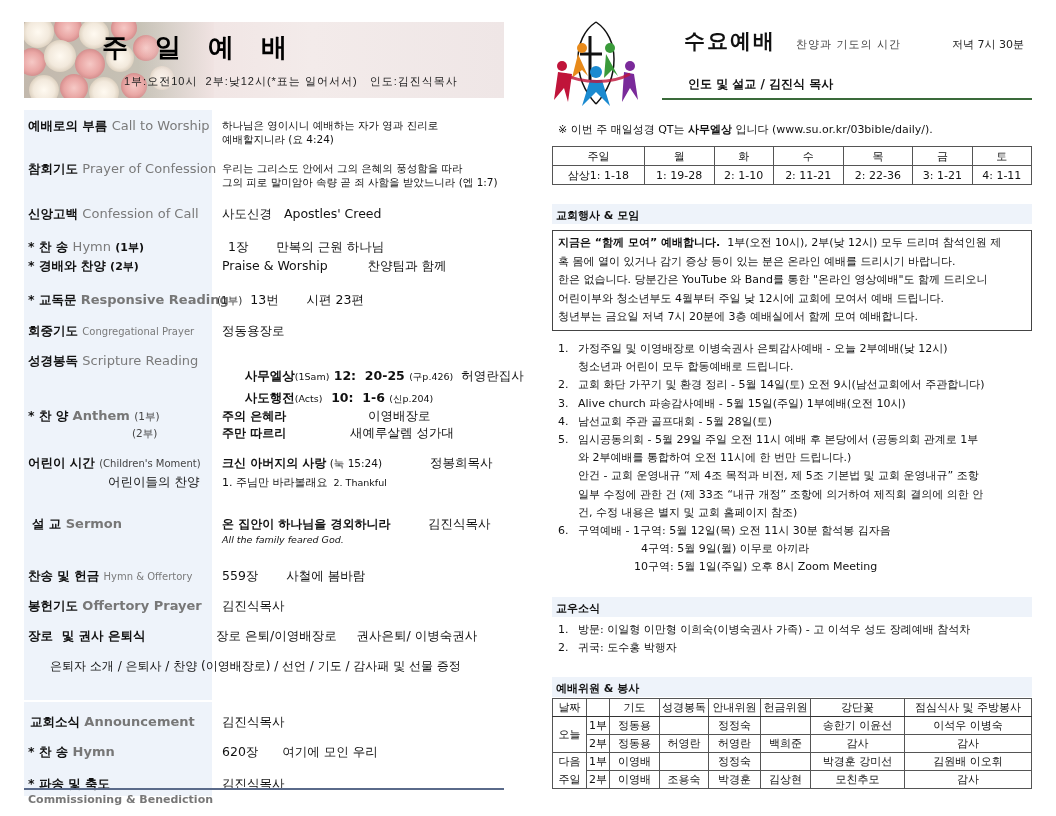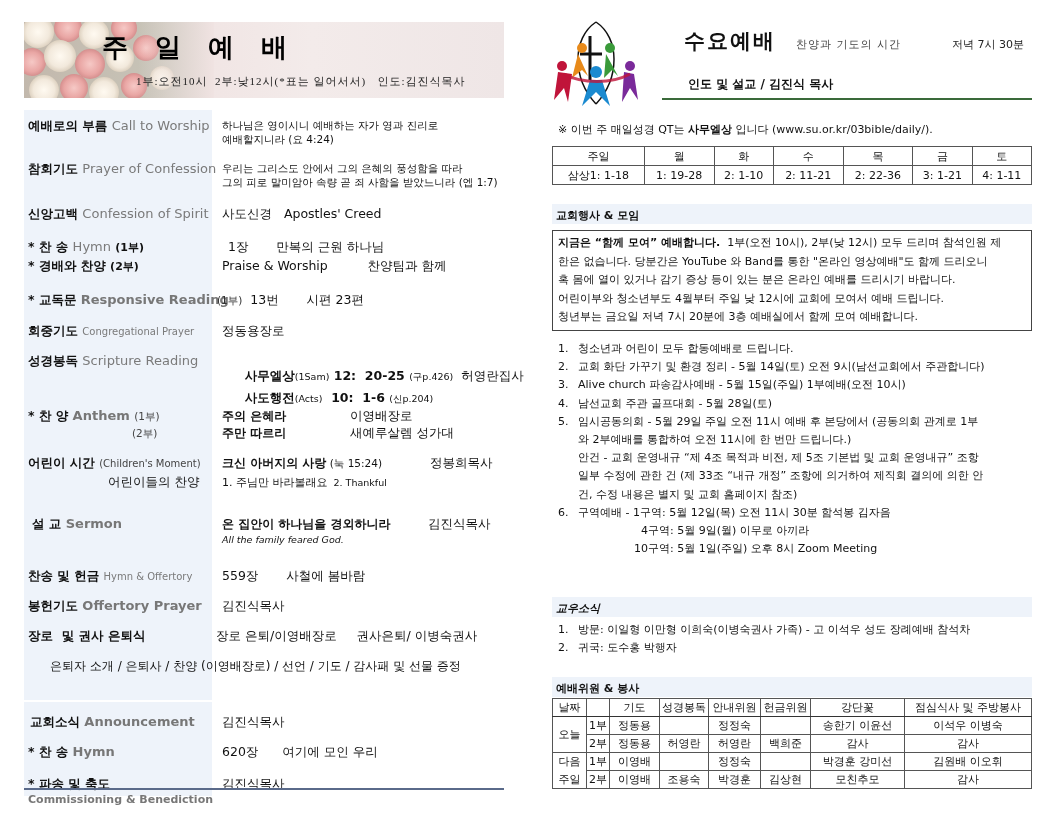--- a/index.html
+++ b/index.html
@@ -17,21 +17,21 @@
   .banner-title {
     position: absolute; left: 78px; top: 8px;
     font-family: "DejaVu Sans", sans-serif; font-weight: bold; font-size: 26px; letter-spacing: 9px; color: #000;
   }
   .banner-sub {
     position: absolute; left: 236px; top: 16px;
     font-family: "DejaVu Serif", serif; font-style: italic; font-weight: bold; font-size: 14px; color: #2a2a2a; letter-spacing: 1px;
   }
   .banner-info {
     position: absolute; left: 100px; top: 52px;
-    font-family: Liberation Serif, serif; font-size: 11px; color: #222; letter-spacing: 1px; white-space: pre; margin-left: 12px;
+    font-family: Liberation Sans, sans-serif; font-size: 11px; color: #222; letter-spacing: 1px; white-space: pre;
   }
 
   .order { position: absolute; top: 88px; left: 0; width: 480px; }
   .labelcol { position: absolute; left: 0; top: 0; width: 188px; background: #eef3fa; }
   .row { position: absolute; left: 0; width: 480px; }
   .lbl { position: absolute; left: 4px; font-weight: bold; font-size: 12.5px; color: #111; white-space: nowrap; }
   .lbl .en { font-weight: normal; font-size: 13px; color: #7a7a7a; }
   .lbl .en.b { font-weight: bold; color: #777; }
   .lbl .sm { font-weight: normal; font-size: 10.5px; color: #444; }
   .val { position: absolute; left: 198px; font-size: 12.5px; color: #111; white-space: nowrap; }
@@ -125,21 +125,21 @@
 
     <div class="row" style="top:51px;">
       <div class="lbl"><span>참회기도</span> <span class="en">Prayer of Confession</span></div>
       <div class="val small">
           <div>우리는 그리스도 안에서 그의 은혜의 풍성함을 따라</div>
           <div>그의 피로 말미암아 속량 곧 죄 사함을 받았느니라 (엡 1:7)</div>
         </div>
     </div>
 
     <div class="row" style="top:96px;">
-      <div class="lbl"><span>신앙고백</span> <span class="en">Confession of Spirit</span></div>
+      <div class="lbl"><span>신앙고백</span> <span class="en">Confession of Call</span></div>
       <div class="val" style="white-space:pre;">사도신경   Apostles' Creed</div>
     </div>
 
     <div class="row" style="top:129px;">
       <div class="lbl"><span>* 찬 송</span> <span class="en">Hymn</span>  <span style="font-size:11px;">(1부)</span></div>
       <div class="val" style="white-space:pre;left:204px;">1장       만복의 근원 하나님</div>
     </div>
 
     <div class="row" style="top:148px;">
       <div class="lbl"><span>* 경배와 찬양</span>  <span style="font-size:11px;">(2부)</span></div>
@@ -163,21 +163,21 @@
       </div>
       <div class="val" style="left:189px;top:22px;white-space:pre;">
         <span class="bold">사도행전</span><span class="tiny">(Acts)</span><span class="bold">  10:  1-6 </span><span class="tiny">(신p.204)</span>
       </div>
     </div>
 
     <div class="row" style="top:298px;">
       <div class="lbl"><span>* 찬 양</span> <span class="en b">Anthem</span>   <span class="sm">(1부)</span></div>
       <div class="lbl" style="left:108px;top:17px;"><span class="sm">(2부)</span></div>
       <div class="val"><span class="serif-title">주의 은혜라</span></div>
-      <div class="val" style="left:326px;">이영배장로</div>
+      <div class="val" style="left:344px;">이영배장로</div>
       <div class="val" style="top:17px;"><span class="serif-title">주만 따르리</span></div>
       <div class="val" style="left:326px;top:17px;">새예루살렘 성가대</div>
     </div>
 
     <div class="row" style="top:345px;">
       <div class="lbl"><span>어린이 시간</span> <span class="sm" style="font-size:10px;">(Children's Moment)</span></div>
       <div class="lbl" style="left:84px;top:19px;font-weight:normal;">어린이들의 찬양</div>
       <div class="val"><span class="serif-title">크신 아버지의 사랑</span><span class="tiny" style="font-size:10.5px;"> (눅 15:24)</span></div>
       <div class="val" style="left:406px;">정봉희목사</div>
       <div class="val" style="top:19px;white-space:pre;"><span style="font-size:11px;">1. 주님만 바라볼래요</span><span class="tiny">  2. Thankful</span></div>
@@ -281,43 +281,43 @@
       <td>2: 22-36</td>
       <td>3: 1-21</td>
       <td>4: 1-11</td>
     </tr>
   </tbody>
     </table>
 
   <div class="sec-head" style="top:186px;">교회행사 &amp; 모임</div>
   <div class="notice-box">
     <div style="white-space:pre;"><b>지금은 “함께 모여” 예배합니다.</b><span>  1부(오전 10시), 2부(낮 12시) 모두 드리며 참석인원 제</span></div>
+    <div>혹 몸에 열이 있거나 감기 증상 등이 있는 분은 온라인 예배를 드리시기 바랍니다.</div>
     <div>한은 없습니다. 당분간은 YouTube 와 Band를 통한 "온라인 영상예배"도 함께 드리오니</div>
-    <div>혹 몸에 열이 있거나 감기 증상 등이 있는 분은 온라인 예배를 드리시기 바랍니다.</div>
     <div>어린이부와 청소년부도 4월부터 주일 낮 12시에 교회에 모여서 예배 드립니다.</div>
     <div>청년부는 금요일 저녁 7시 20분에 3층 예배실에서 함께 모여 예배합니다.</div>
   </div>
 
   <div class="olist" style="top:322px;">
-    <div class="li"><span class="num">1.</span></div>
+    <div class="li"><span class="num">1.</span><span>가정주일 및 이영배장로 이병숙권사 은퇴감사예배 - 오늘 2부예배(낮 12시)</span></div>
     <div class="cont">청소년과 어린이 모두 합동예배로 드립니다.</div>
     <div class="li"><span class="num">2.</span><span>교회 화단 가꾸기 및 환경 정리 - 5월 14일(토) 오전 9시(남선교회에서 주관합니다)</span></div>
     <div class="li"><span class="num">3.</span><span>Alive church 파송감사예배 - 5월 15일(주일) 1부예배(오전 10시)</span></div>
     <div class="li"><span class="num">4.</span><span>남선교회 주관 골프대회 - 5월 28일(토)</span></div>
     <div class="li"><span class="num">5.</span><span>임시공동의회 -  5월 29일 주일 오전 11시 예배 후 본당에서 (공동의회 관계로 1부</span></div>
     <div class="cont">와 2부예배를 통합하여 오전 11시에 한 번만 드립니다.)</div>
     <div class="cont">안건 - 교회 운영내규  “제 4조 목적과 비전, 제 5조 기본법 및 교회 운영내규”  조항</div>
     <div class="cont">일부 수정에 관한 건 (제 33조 “내규 개정” 조항에 의거하여 제직회 결의에 의한 안</div>
     <div class="cont">건, 수정 내용은 별지 및 교회 홈페이지 참조)</div>
     <div class="li"><span class="num">6.</span><span>구역예배 - 1구역: 5월 12일(목) 오전 11시 30분 함석봉 김자음</span></div>
     <div class="cont" style="white-space:pre;">                  4구역: 5월 9일(월) 이무로 아끼라</div>
     <div class="cont" style="white-space:pre;">                10구역: 5월 1일(주일) 오후 8시 Zoom Meeting</div>
   </div>
 
-  <div class="sec-head" style="top:579px;font-style:italic;">교우소식</div>
+  <div class="sec-head" style="top:579px;">교우소식</div>
   <div class="olist" style="top:603px;">
     <div class="li"><span class="num">1.</span><span>방문: 이일형 이만형 이희숙(이병숙권사 가족) - 고 이석우 성도 장례예배 참석차</span></div>
     <div class="li"><span class="num">2.</span><span>귀국: 도수홍 박행자</span></div>
   </div>
 
   <div class="sec-head" style="top:659px;">예배위원 &amp; 봉사</div>
   <table class="duty">
     <tbody>
         <tr class="head">
       <td style="width:34px;">날짜</td>

